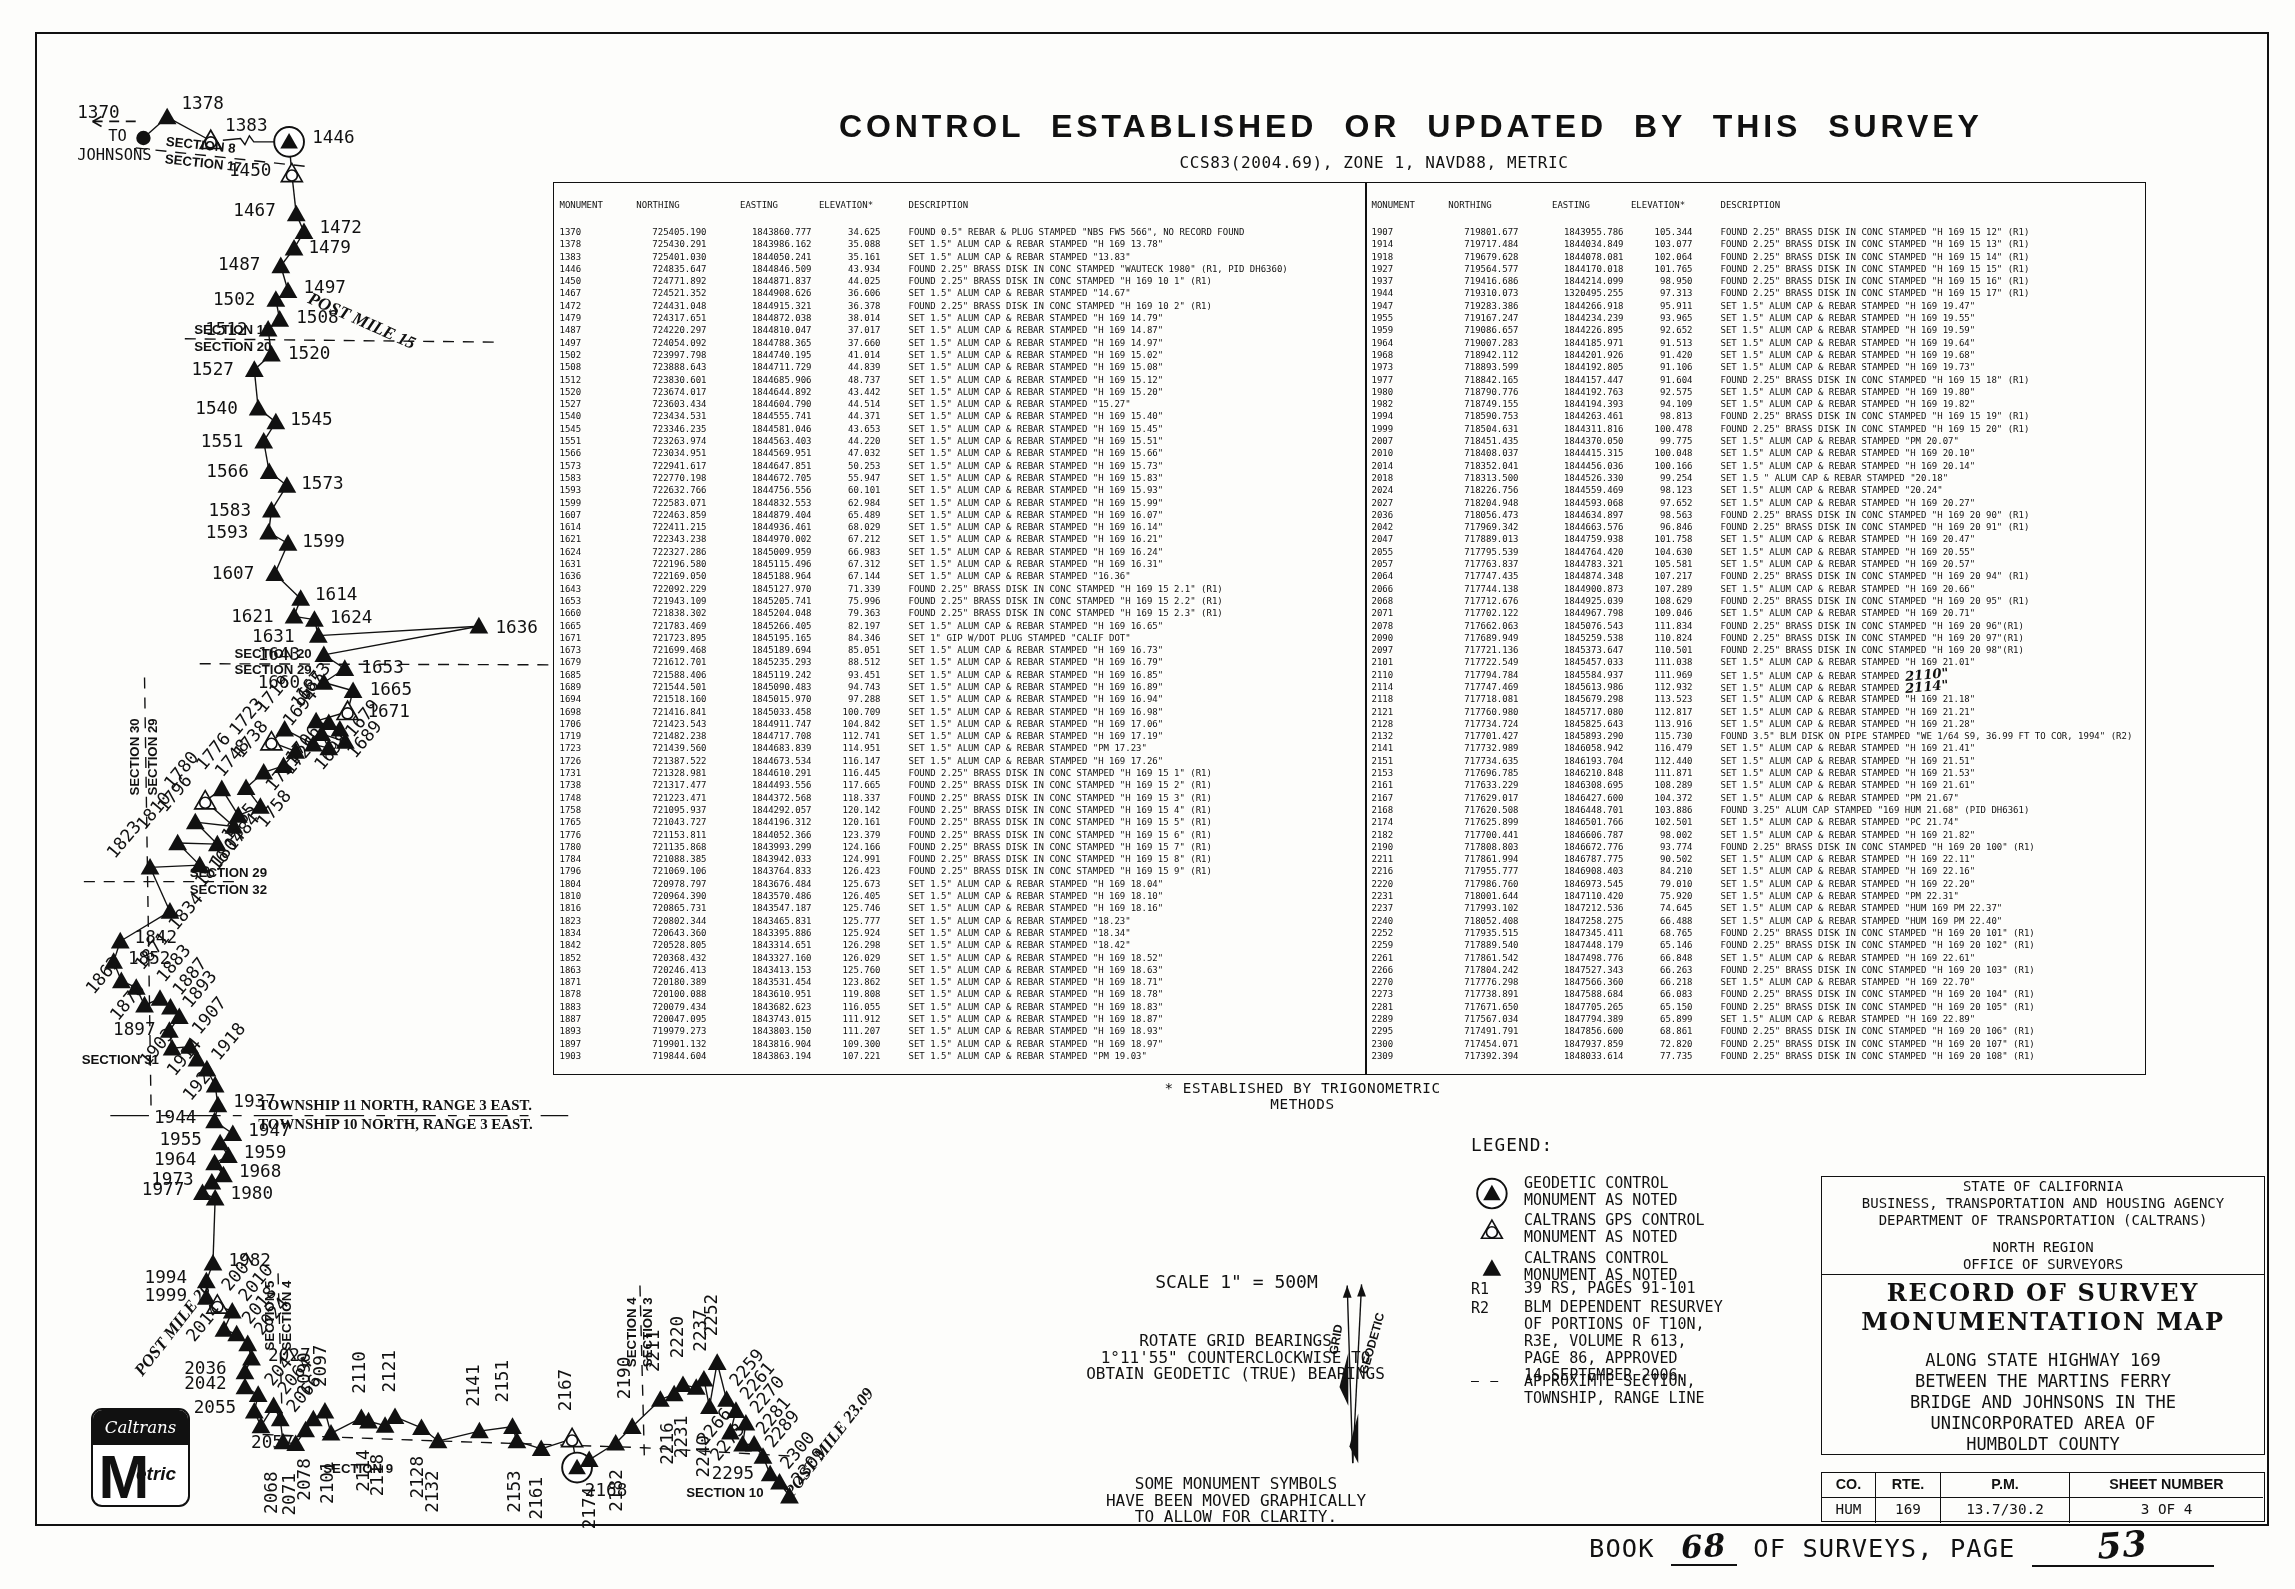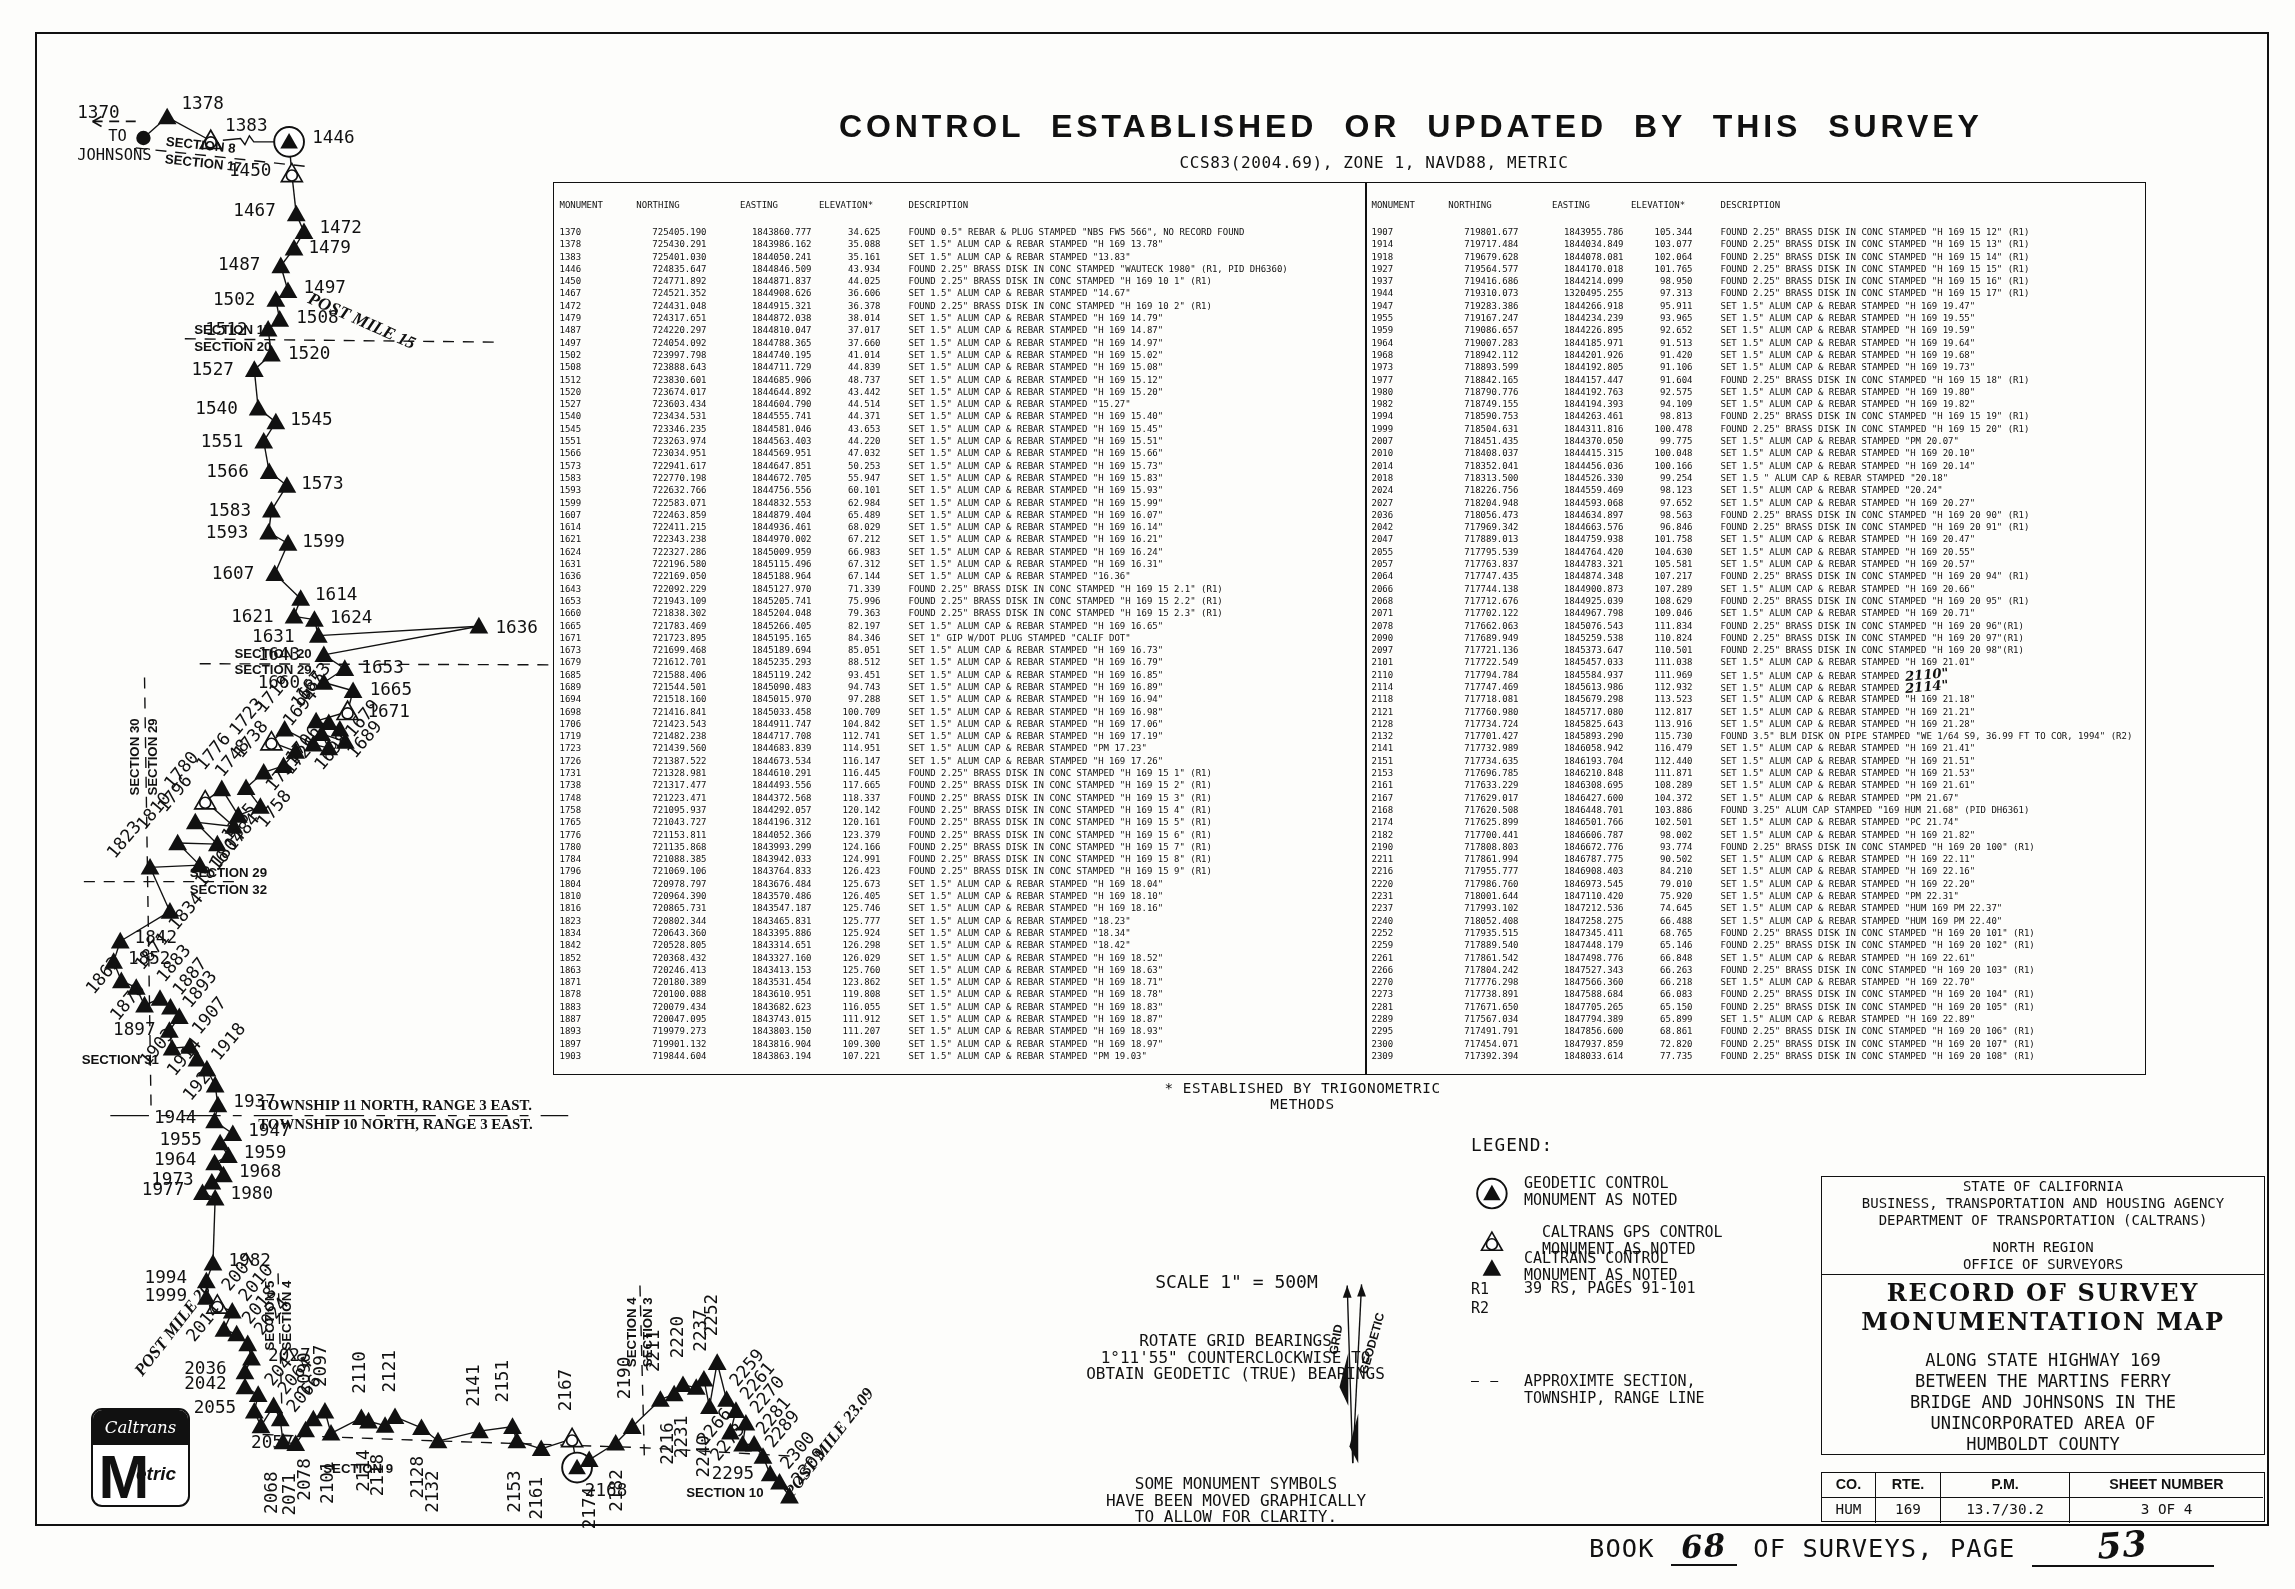--- a/index.html
+++ b/index.html
@@ -1506,21 +1506,21 @@
   <div class="leg-item" style="top: 40px; left: 0px;">
         <div class="leg-sym"><svg width="44" height="35" viewBox="0 0 80 64">
             <circle cx="38" cy="34" r="27" fill="#fff" stroke="#111" stroke-width="3.5"></circle>
             <polygon points="22,46 54,46 38,18" fill="#111"></polygon>
           </svg></div>
         <div class="leg-txt">
           <div>GEODETIC CONTROL</div>
           <div>MONUMENT AS NOTED</div>
         </div>
       </div>
-      <div class="leg-item" style="top: 89px; left: 0px; gap: 18px;">
+      <div class="leg-item" style="top: 77px; left: 0px;">
         <div class="leg-sym"><svg width="44" height="35" viewBox="0 0 80 64">
             <polygon points="19,48 57,48 38,15" fill="#fff" stroke="#111" stroke-width="3"></polygon>
             <circle cx="38" cy="37" r="10" fill="none" stroke="#111" stroke-width="3"></circle>
           </svg></div>
         <div class="leg-txt">
           <div>CALTRANS GPS CONTROL</div>
           <div>MONUMENT AS NOTED</div>
         </div>
       </div>
       <div class="leg-item" style="top: 115px; left: 0px;">
@@ -1533,20 +1533,27 @@
         </div>
       </div>
       <div class="leg-item" style="top: 145px; left: 0px;">
         <div class="leg-sym" style="font-size: 15px;">R1</div>
         <div class="leg-txt">
           <div>39 RS, PAGES 91-101</div>
         </div>
       </div>
       <div class="leg-item" style="top: 164px; left: 0px;">
         <div class="leg-sym" style="font-size: 15px;">R2</div>
+        <div class="leg-txt">
+          <div>BLM DEPENDENT RESURVEY</div>
+          <div>OF PORTIONS OF T10N,</div>
+          <div>R3E, VOLUME R 613,</div>
+          <div>PAGE 86, APPROVED</div>
+          <div>14 SEPTEMBER 2006.</div>
+        </div>
       </div>
       <div class="leg-item" style="top: 238px; left: 0px;">
         <div class="leg-sym" style="font-size: 13.2px; letter-spacing: 1.7px;">— —</div>
         <div class="leg-txt">
           <div>APPROXIMTE SECTION,</div>
           <div>TOWNSHIP, RANGE LINE</div>
         </div>
       </div>
     </div>
 

